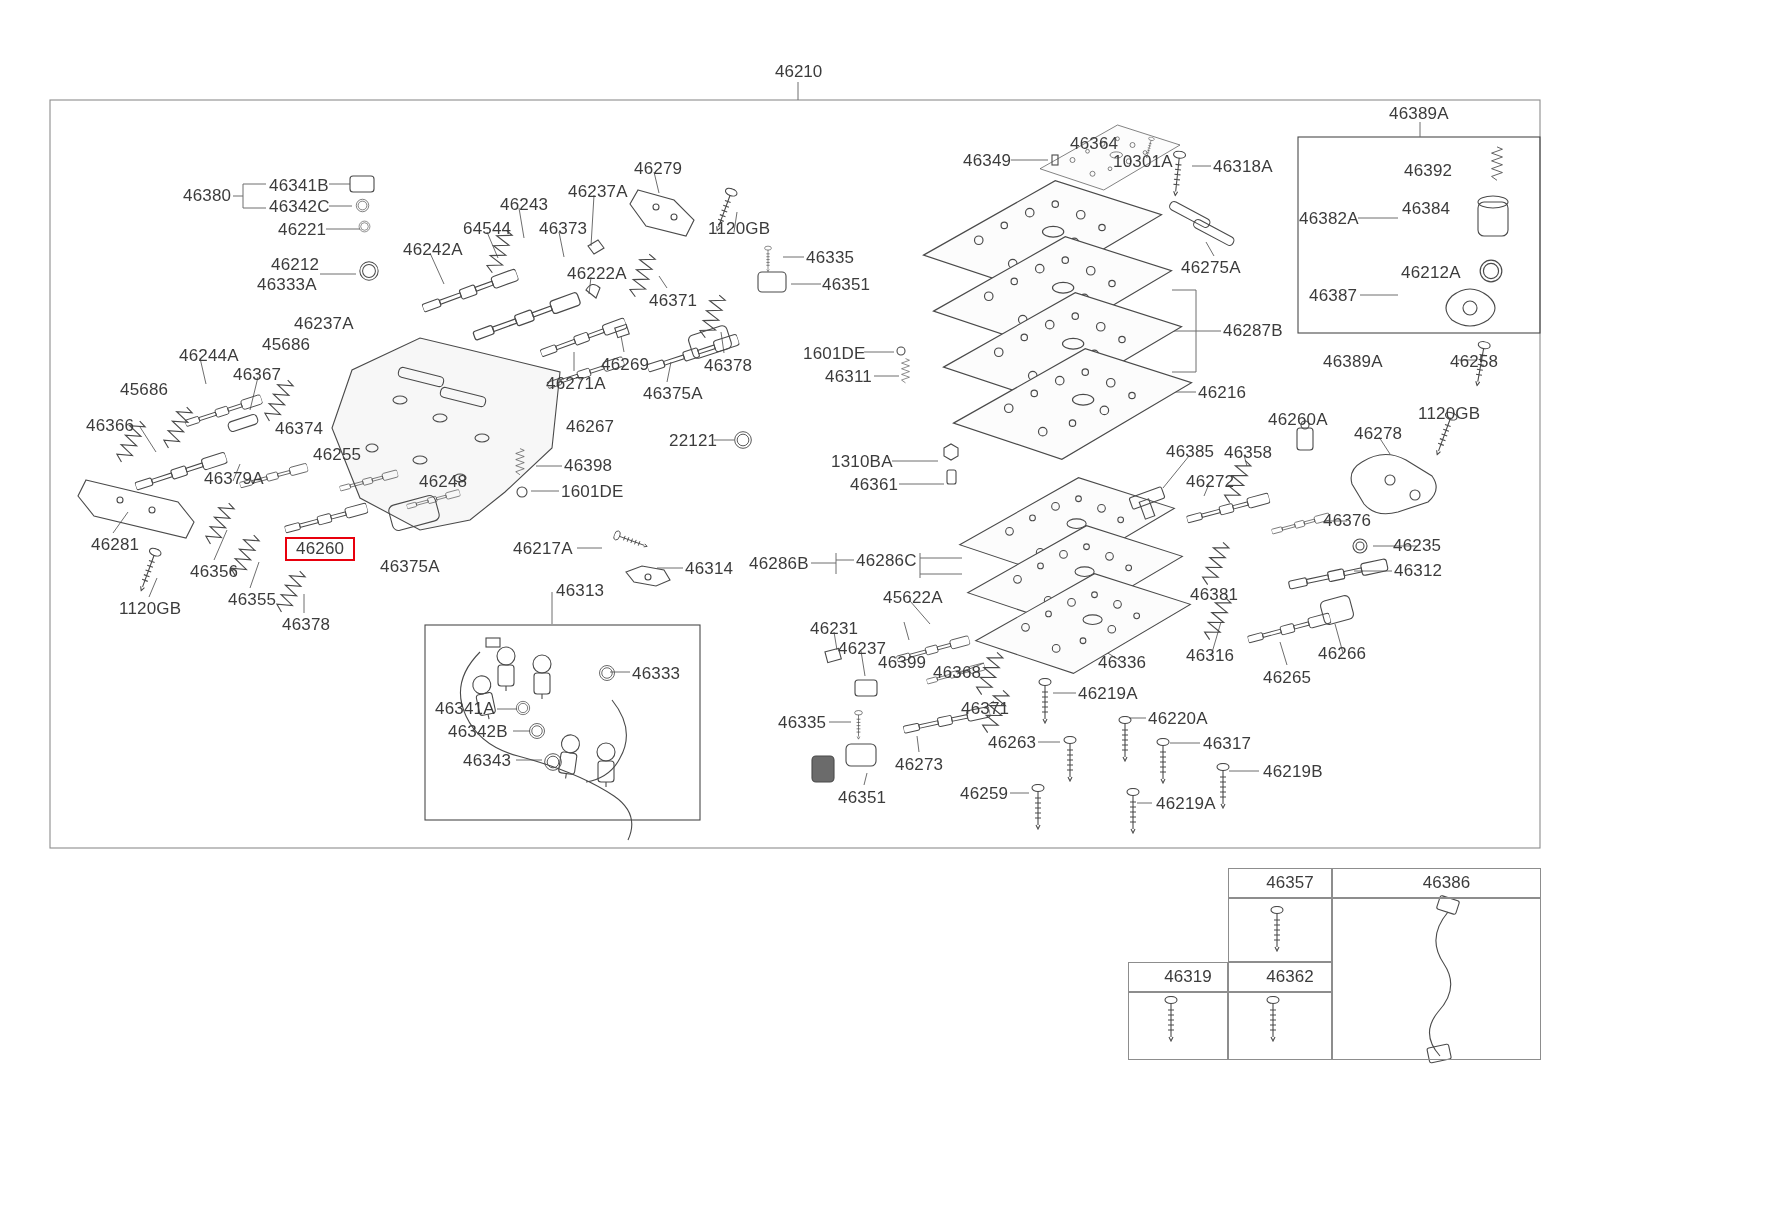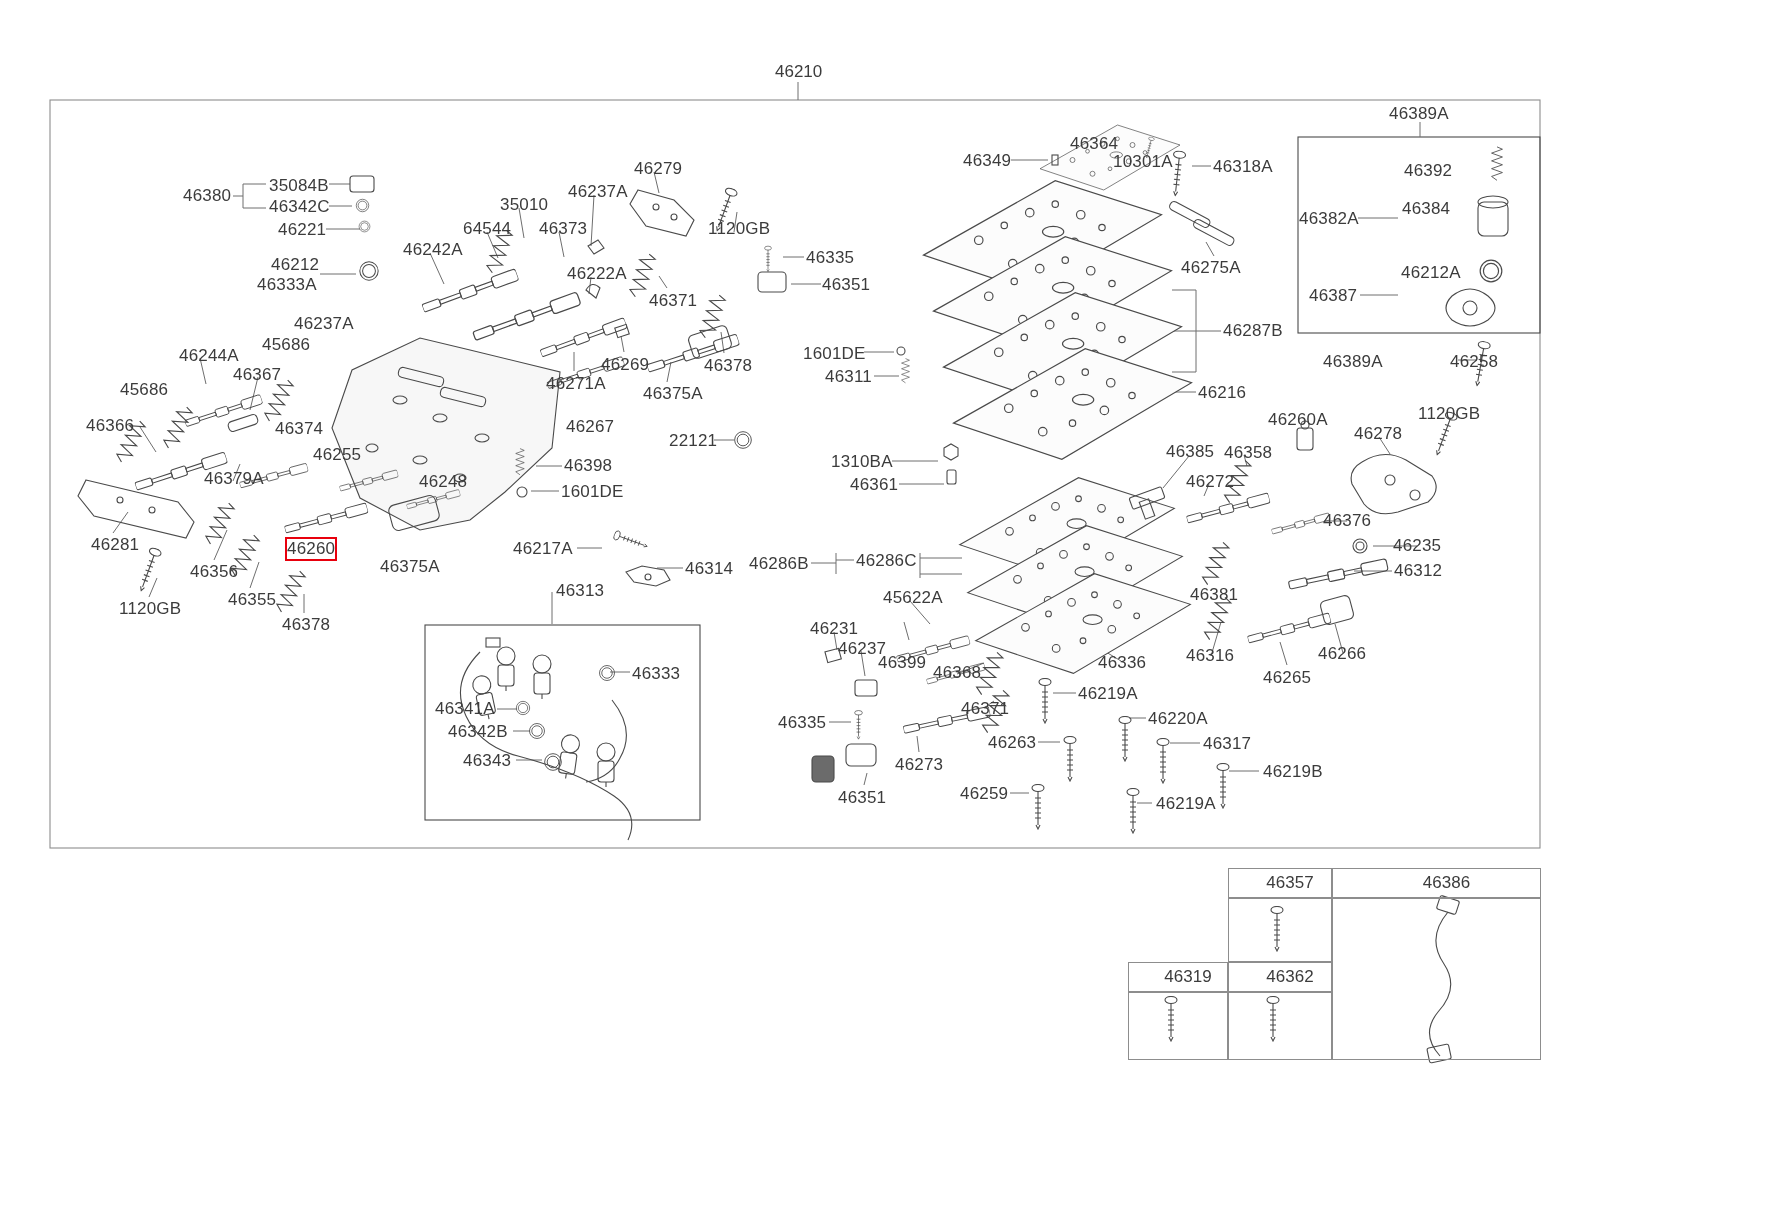--- a/index.html
+++ b/index.html
@@ -6,21 +6,21 @@
   html,body { background:#ffffff; }
   body { font-family:"Liberation Sans", sans-serif; }
   .stage { position:relative; width:1772px; height:1211px; background:#fff; overflow:hidden; }
   svg.gfx { position:absolute; left:0; top:0; }
   .labels { position:absolute; left:0; top:0; width:100%; height:100%; }
   .part-label {
     position:absolute; font-size:17px; color:#3c3c3c;
     white-space:nowrap; letter-spacing:.2px; line-height:1.15;
   }
   .part-label.highlight {
-    border:2px solid #e8000d; padding:0 0; margin:-3px 0 0 -6px;
+    border:2px solid #e8000d; padding:0 9px; margin:-3px 0 0 -6px;
   }
   .main-title {
     position:absolute; left:775px; top:62px; font-size:17px; color:#3c3c3c;
   }
   .tcell {
     position:absolute; border:1px solid #8d8d8d; background:transparent;
     display:flex; justify-content:center; align-items:center;
     font-size:17px; color:#3c3c3c;padding-left:20px;
   }
   .tcell.icon { align-items:flex-start; }
@@ -260,21 +260,21 @@
         <use href="#bolt" width="14" height="46" transform="translate(1266 996)"></use>
         <path d="M1448 912 q-22 26 -4 52 q16 24 -6 48 q-18 22 2 44"></path>
         <rect x="1438" y="898" width="20" height="14" rx="2" transform="rotate(18 1448 905)"></rect>
         <rect x="1428" y="1046" width="22" height="15" rx="2" transform="rotate(-12 1439 1053)"></rect>
       </g>
     </g>
   </svg>
 
   <div class="labels">
       <div class="part-label" style="left: 183px; top: 186px;">46380</div>
-      <div class="part-label" style="left: 269px; top: 176px;">35084B</div>
+      <div class="part-label" style="left: 269px; top: 176px;">46341B</div>
       <div class="part-label" style="left: 269px; top: 197px;">46342C</div>
       <div class="part-label" style="left: 278px; top: 220px;">46221</div>
       <div class="part-label" style="left: 271px; top: 255px;">46212</div>
       <div class="part-label" style="left: 257px; top: 275px;">46333A</div>
       <div class="part-label" style="left: 294px; top: 314px;">46237A</div>
       <div class="part-label" style="left: 262px; top: 335px;">45686</div>
       <div class="part-label" style="left: 179px; top: 346px;">46244A</div>
       <div class="part-label" style="left: 233px; top: 365px;">46367</div>
       <div class="part-label" style="left: 120px; top: 380px;">45686</div>
       <div class="part-label" style="left: 86px; top: 416px;">46366</div>
@@ -284,21 +284,21 @@
       <div class="part-label" style="left: 419px; top: 472px;">46248</div>
       <div class="part-label" style="left: 91px; top: 535px;">46281</div>
       <div class="part-label highlight" style="left: 291px; top: 540px;">46260</div>
       <div class="part-label" style="left: 190px; top: 562px;">46356</div>
       <div class="part-label" style="left: 380px; top: 557px;">46375A</div>
       <div class="part-label" style="left: 228px; top: 590px;">46355</div>
       <div class="part-label" style="left: 119px; top: 599px;">1120GB</div>
       <div class="part-label" style="left: 282px; top: 615px;">46378</div>
       <div class="part-label" style="left: 403px; top: 240px;">46242A</div>
       <div class="part-label" style="left: 463px; top: 219px;">64544</div>
-      <div class="part-label" style="left: 500px; top: 195px;">35010</div>
+      <div class="part-label" style="left: 500px; top: 195px;">46243</div>
       <div class="part-label" style="left: 568px; top: 182px;">46237A</div>
       <div class="part-label" style="left: 539px; top: 219px;">46373</div>
       <div class="part-label" style="left: 634px; top: 159px;">46279</div>
       <div class="part-label" style="left: 567px; top: 264px;">46222A</div>
       <div class="part-label" style="left: 708px; top: 219px;">1120GB</div>
       <div class="part-label" style="left: 649px; top: 291px;">46371</div>
       <div class="part-label" style="left: 806px; top: 248px;">46335</div>
       <div class="part-label" style="left: 822px; top: 275px;">46351</div>
       <div class="part-label" style="left: 601px; top: 355px;">46269</div>
       <div class="part-label" style="left: 546px; top: 374px;">46271A</div>

